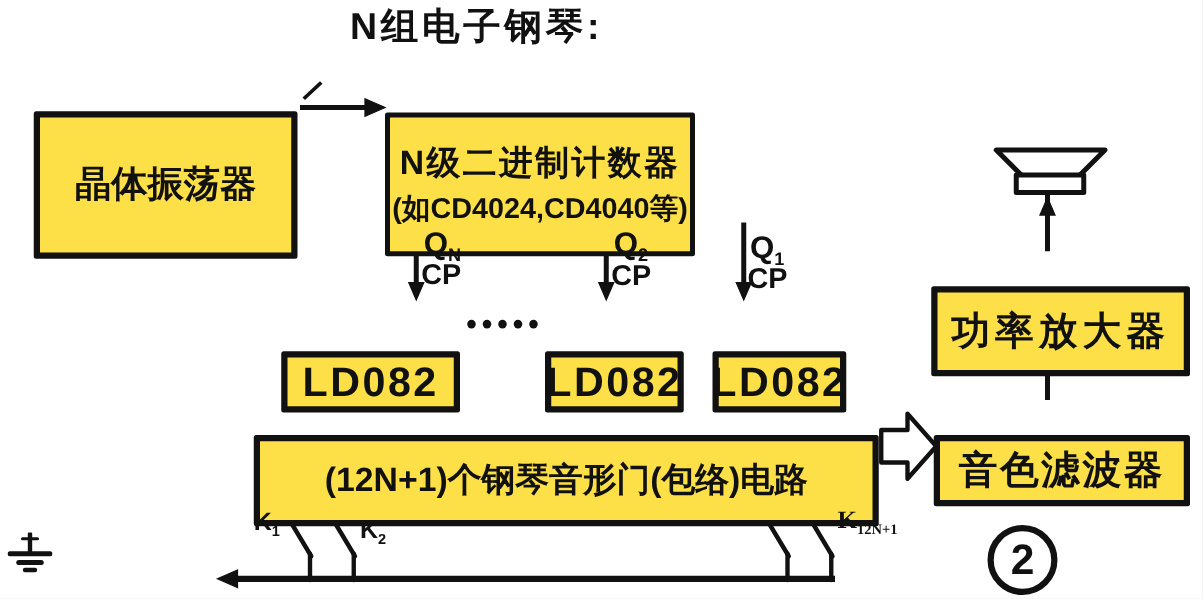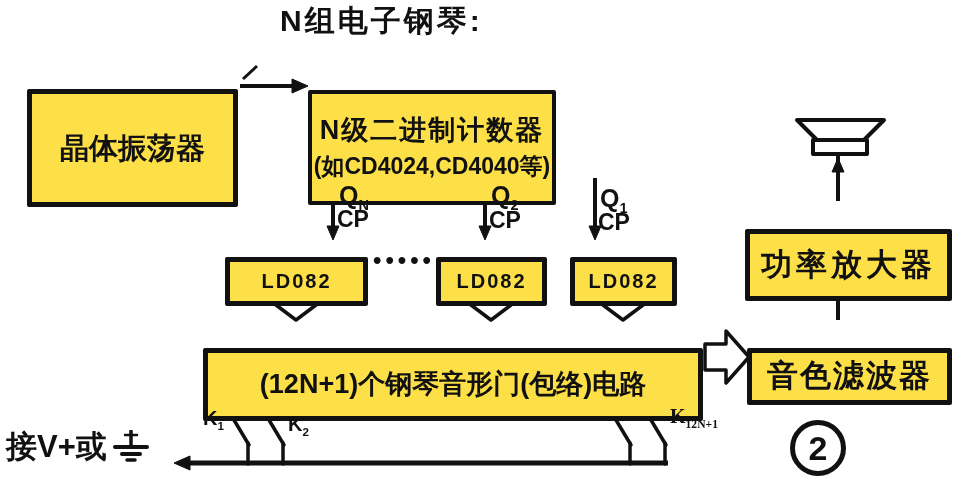--- a/index.html
+++ b/index.html
@@ -14,21 +14,21 @@
     display:flex;flex-direction:column;align-items:center;justify-content:center;
     text-align:center;line-height:1.25;border-radius:2px;box-sizing:border-box;margin-top:27px;
   }
   .lbl{position:absolute;z-index:3;white-space:nowrap;}
   sub.s{font-size:0.58em;font-weight:bold;}
   .title{font-size:30px;letter-spacing:3px;}
   .osc{left:27px;top:62px;width:211px;height:118px;font-size:29px;}
   .counter{left:308px;top:63px;width:248px;height:115px;border-width:4px;}
   .counter .l1{font-size:27px;letter-spacing:2px;}
   .counter .l2{font-size:23px;margin-top:4px;}
-  .ld{top:230px;height:49px;font-size:20px;letter-spacing:2px;border-width:5px;}
+  .ld{top:254px;height:49px;font-size:33px;letter-spacing:2px;border-width:5px;}
   .ld1{left:225px;width:143px;}
   .ld2{left:436px;width:111px;}
   .ld3{left:570px;width:107px;}
   .gate{left:203px;top:321px;width:500px;height:73px;font-size:27px;border-width:5px;}
   .amp{left:745px;top:202px;width:207px;height:72px;font-size:31px;letter-spacing:4px;}
   .filter{left:747px;top:321px;width:205px;height:57px;font-size:31px;letter-spacing:2px;}
   .qlbl{font-size:25px;}
   .cplbl{font-size:23px;}
   .dots{font-size:24px;letter-spacing:4px;}
   .klbl{font-size:20px;}
@@ -179,21 +179,20 @@
     <span>K</span><sub class="s">1</sub>
   </div>
   <div class="lbl klbl" style="left:288px;top:413px;">
     <span>K</span><sub class="s">2</sub>
   </div>
   <div class="lbl klbl" style="left:670px;top:405px;font-family:Liberation Serif, serif;">
     <span>K</span><sub class="s">12N+1</sub>
   </div>
 
   <div class="lbl note">
-    <span>接V+或</span>
     <svg width="36" height="34" viewBox="0 0 36 34" stroke="#111" stroke-linecap="round">
       <line x1="18" y1="1" x2="18" y2="16" stroke-width="3.5"></line>
       <line x1="12" y1="5" x2="24" y2="5" stroke-width="2.5"></line>
       <line x1="2" y1="17" x2="34" y2="17" stroke-width="4"></line>
       <line x1="9" y1="24" x2="27" y2="24" stroke-width="4"></line>
       <line x1="14" y1="30" x2="22" y2="30" stroke-width="3.5"></line>
     </svg>
   </div>
 
   <div class="fig">

